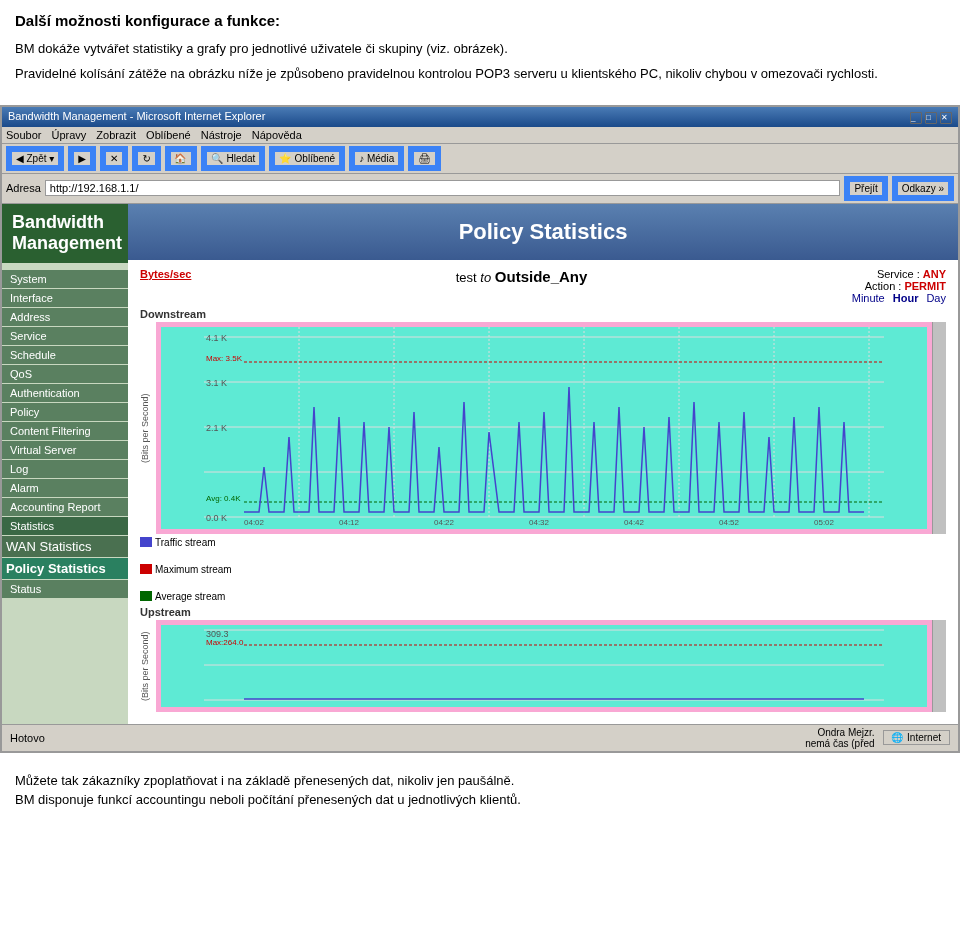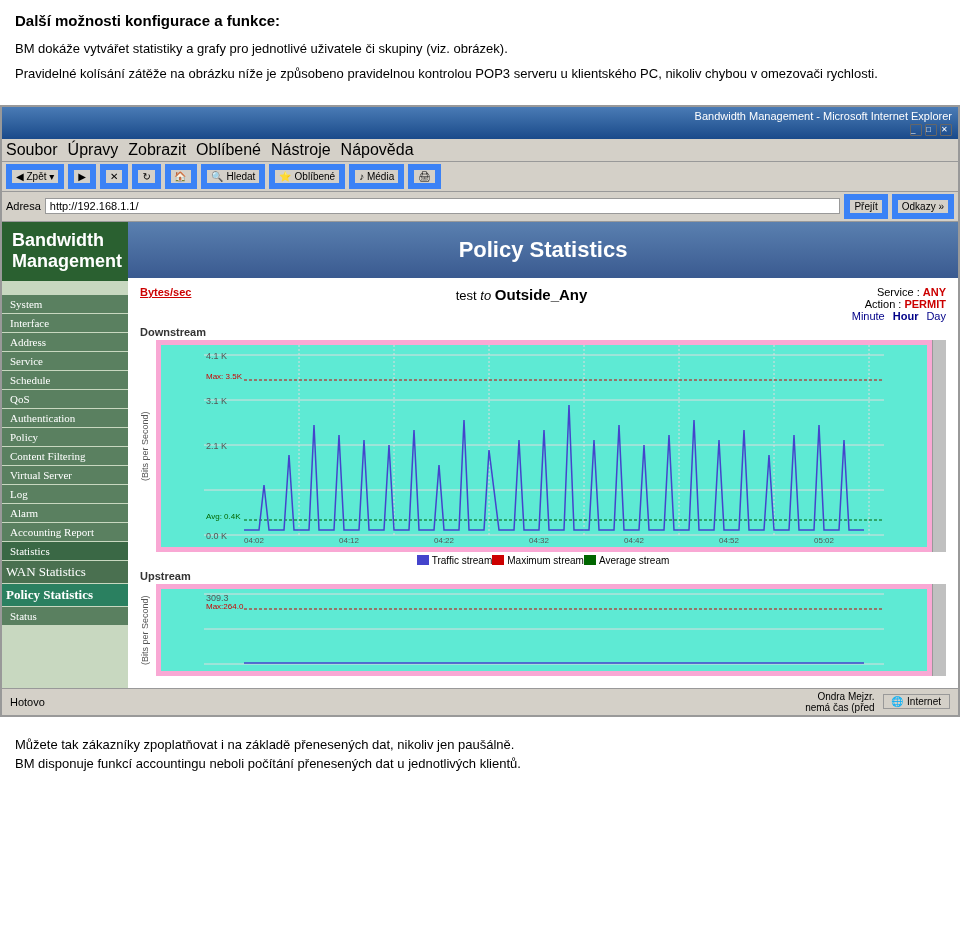--- a/index.html
+++ b/index.html
@@ -33,37 +33,36 @@
       margin: 10px 0;
       background: #f0f0f0;
     }
 
     .browser-titlebar {
       background: linear-gradient(to bottom, #4a7bb5, #1a4a8a);
       color: white;
       font-size: 11px;
       padding: 3px 6px;
       display: flex;
-      align-items: flex-end;
+      align-items: flex-start;
       justify-content: space-between;
-      flex-direction: column;
     }
 
     .win-btn {
       width: 12px; height: 12px;
       border: 1px solid #666;
       border-radius: 1px;
       display: inline-block;
       font-size: 8px;
       cursor: pointer;
     }
 
     .browser-menubar {
       background: #d4d0c8;
-      font-size: 16px;
+      font-size: 11px;
       padding: 2px 4px;
       display: flex;
       gap: 10px;
       border-bottom: 1px solid #999;
     }
 
     .browser-toolbar {
       background: #d4d0c8;
       padding: 2px 4px;
       display: flex;
@@ -132,22 +131,21 @@
       margin: 1px 0;
       cursor: pointer;
       text-decoration: none;
     }
 
     .sidebar-item.active {
       background: #3a6845;
     }
 
     .sidebar-section {
-      margin-top: 14px;
-      font-family: Liberation Serif, serif;
+      margin-top: 7px;
     }
 
     .sidebar-sub-item {
       display: block;
       padding: 3px 4px;
       font-size: 13px;
       color: white;
       background: #4a7050;
       margin: 1px 0;
       cursor: pointer;
@@ -242,23 +240,25 @@
 
     .chart-inner {
       flex: 1;
       border: 5px solid #f9a8d4;
       background: #5eead4;
       position: relative;
     }
 
     .legend {
       display: flex;
+      gap: 16px;
       justify-content: center;
       font-size: 10px;
       margin: 3px 0;
+      flex-direction: column;
     }
 
     .legend-item {
       display: flex;
       align-items: center;
       gap: 3px;
     }
 
     .legend-color {
       width: 12px;

